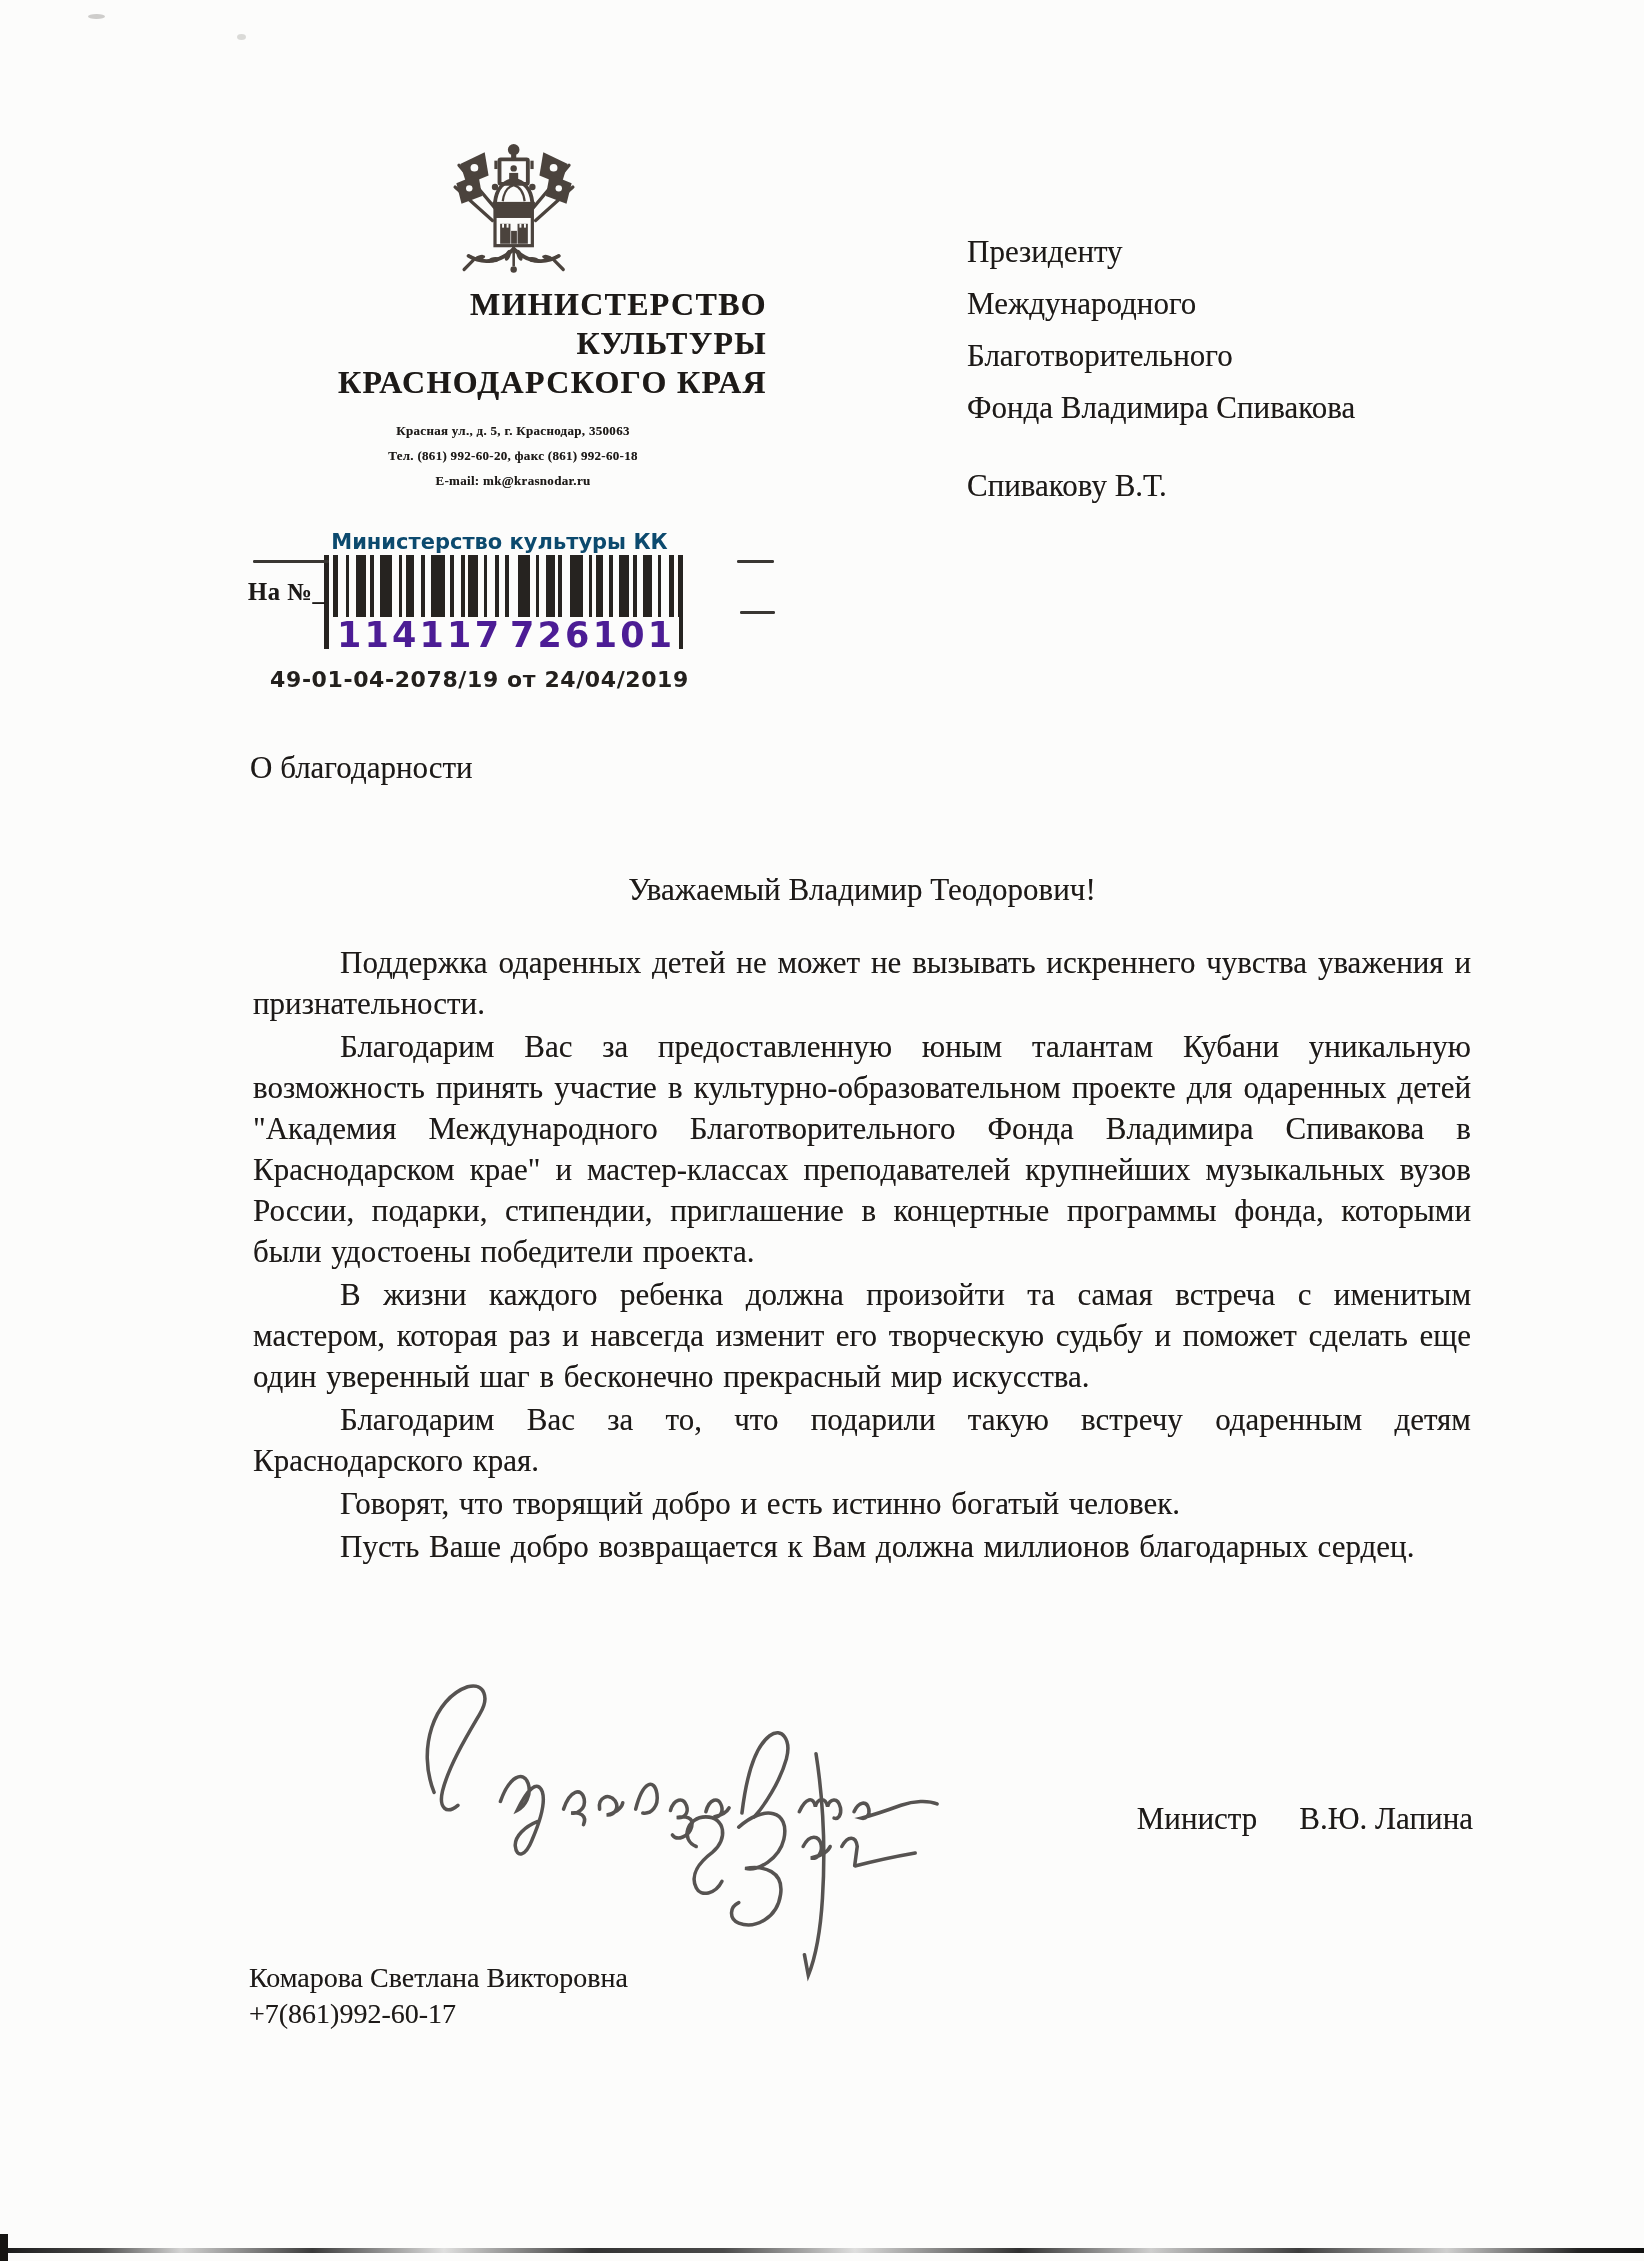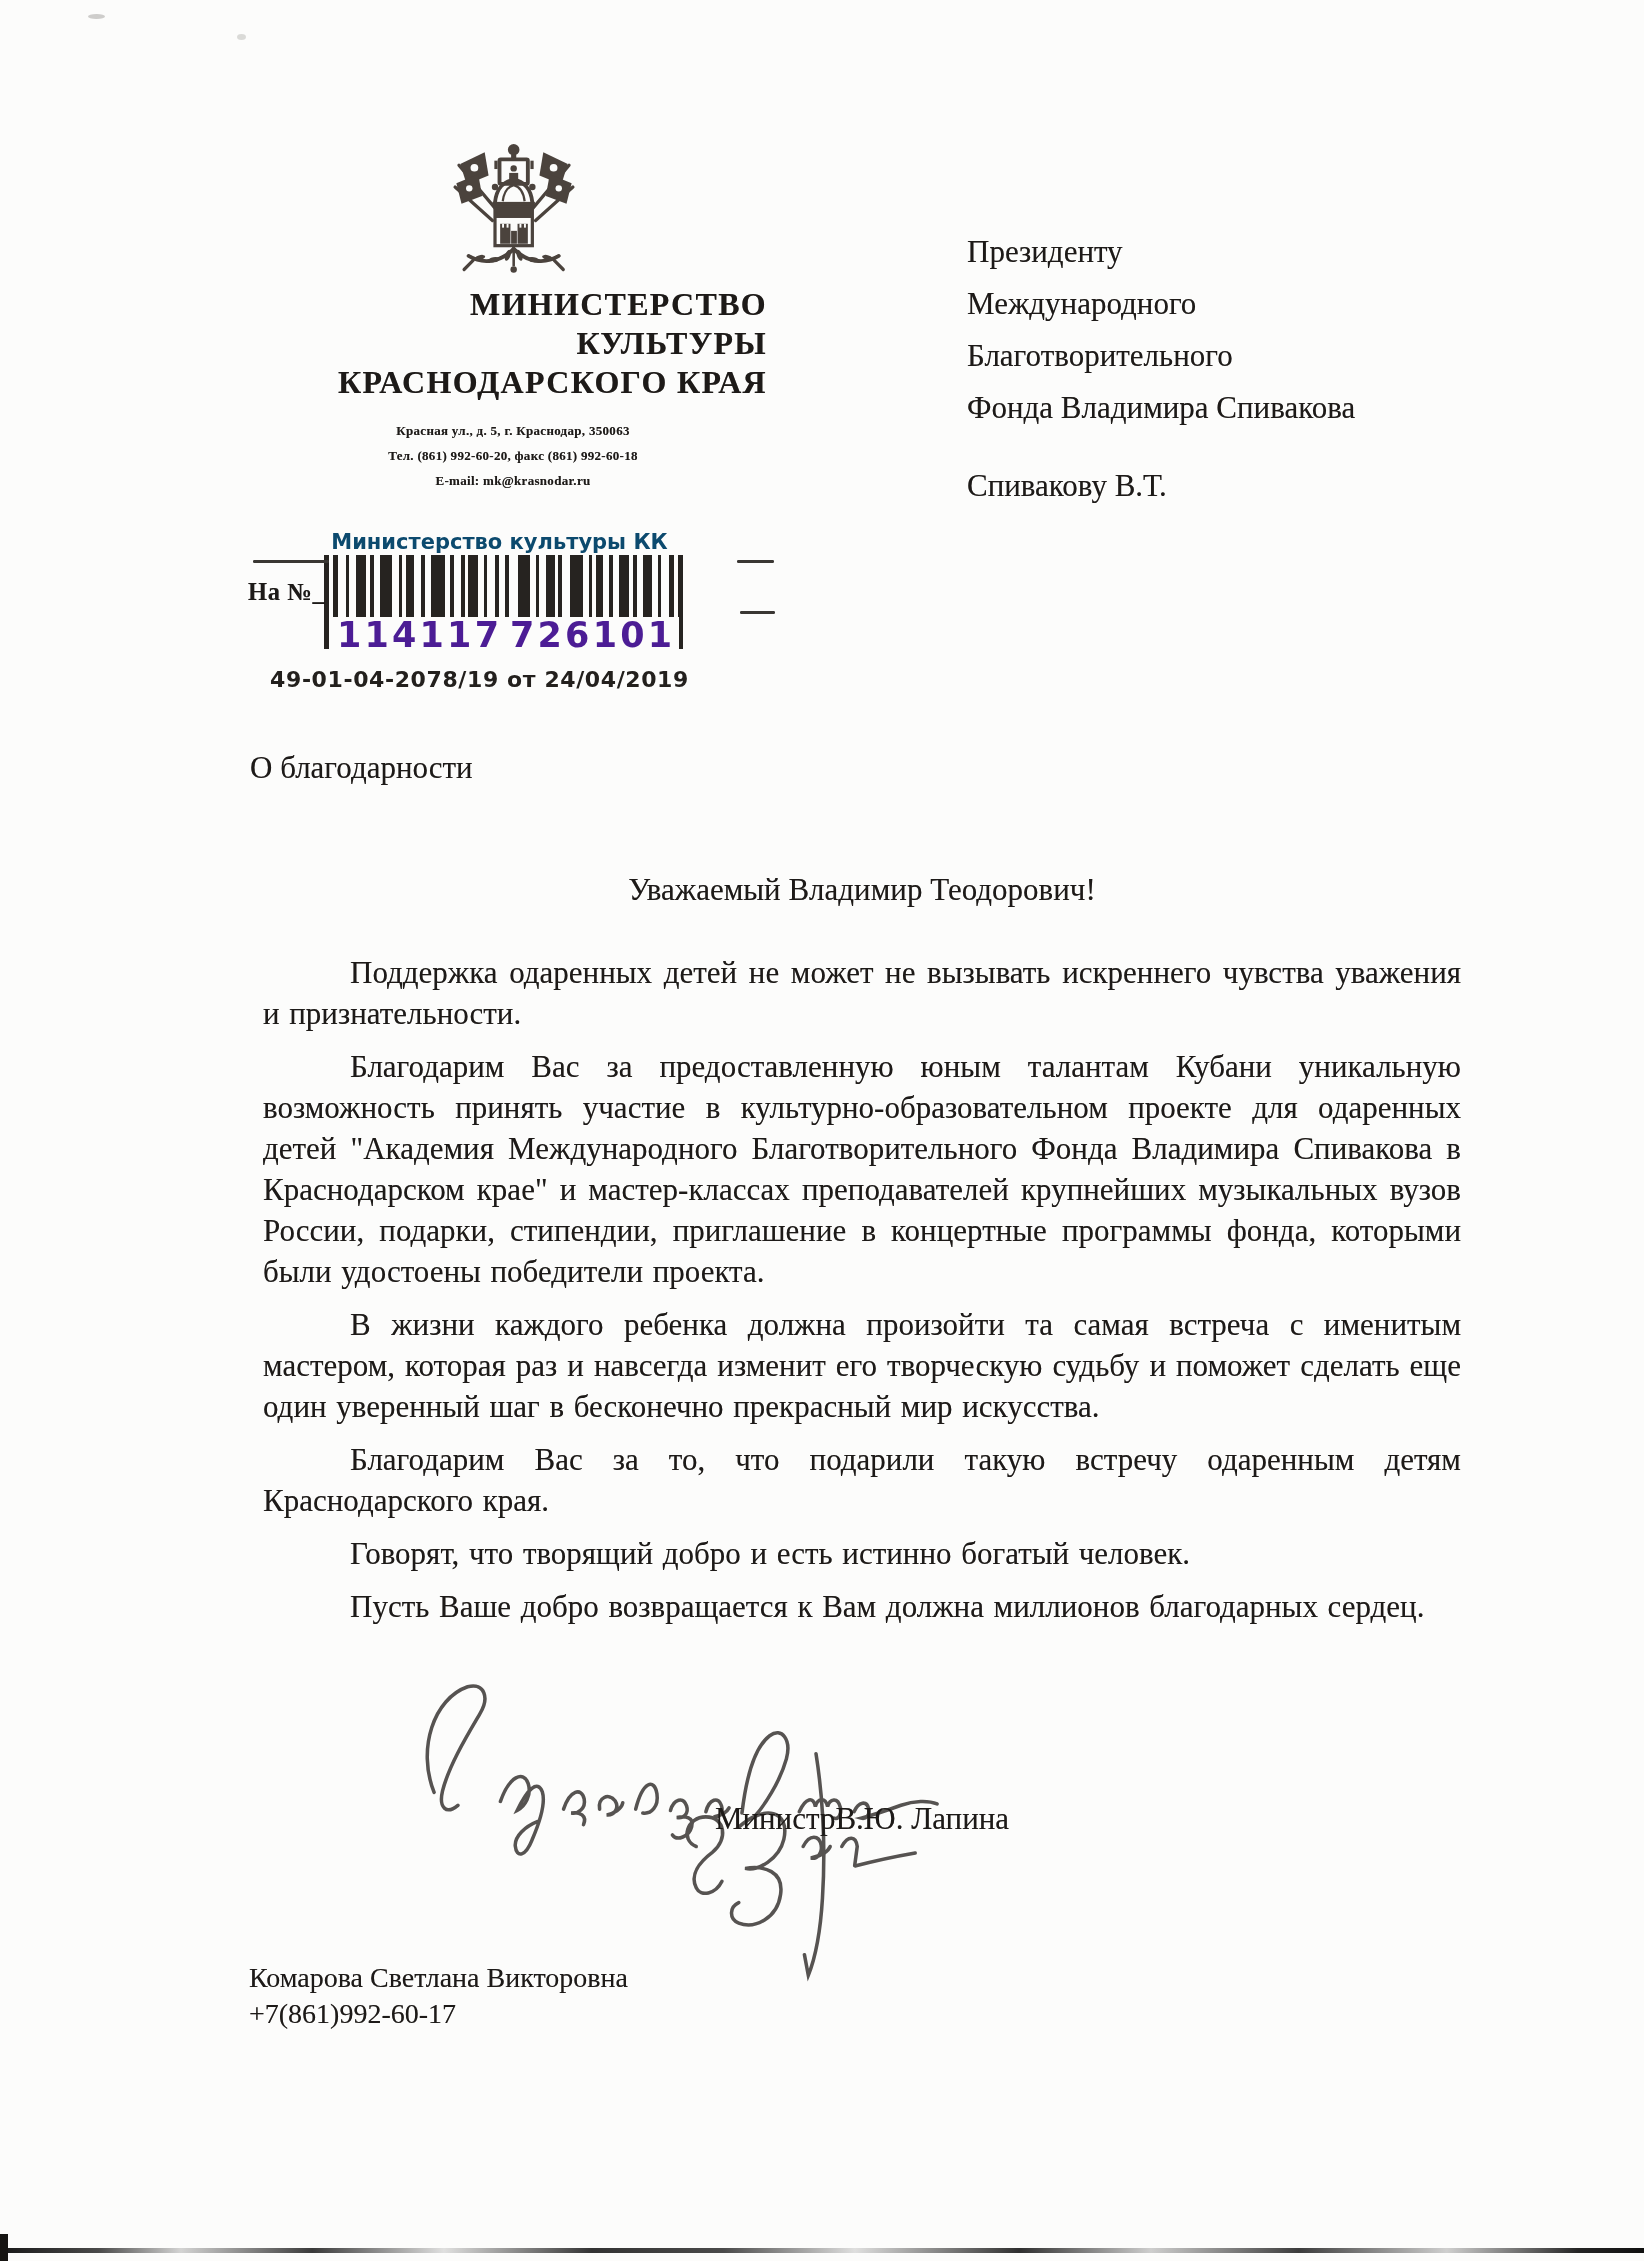--- a/index.html
+++ b/index.html
@@ -34,23 +34,23 @@
   
   .recipient{left:967px;top:218px;width:529px;font-size:31px;line-height:52px;margin-top:8px;}
   .recipient .addressee{margin-top:26px;}
 
   .subject{left:250px;top:750px;font-size:31px;}
   .greeting{left:251px;top:872px;width:1222px;text-align:center;font-size:31px;}
 
   
   .body-text{left:251px;top:940px;width:1222px;font-size:31px;line-height:41px;
              text-align:justify;word-spacing:1.9px;}
-  .body-text p{margin:12px;text-indent:87px;}
-
-  .sig-row{left:251px;top:1801px;width:1222px;display:flex;justify-content:center;font-size:31px;}
+  .body-text p{margin:2px;text-indent:87px;}
+
+  .sig-row{left:251px;top:1801px;width:1222px;display:flex;justify-content:flex-end;font-size:31px;gap:42px;}
   .handwriting{left:405px;top:1652px;}
 
   .executor{left:249px;top:1960px;font-size:28px;line-height:36px;}
 
   
   .speck{position:absolute;border-radius:50%;}
   .scanline{left:0;top:2248px;width:1644px;height:4.5px;
     background:linear-gradient(90deg,#181818 0%,#4a4a4a 6%,rgba(90,90,90,.25) 11%,#3a3a3a 19%,
       rgba(110,110,110,.2) 27%,#333 36%,#4a4a4a 44%,rgba(120,120,120,.22) 52%,#2f2f2f 62%,
       rgba(100,100,100,.3) 70%,#3c3c3c 79%,rgba(90,90,90,.28) 88%,#242424 96%,#101010 100%);}

